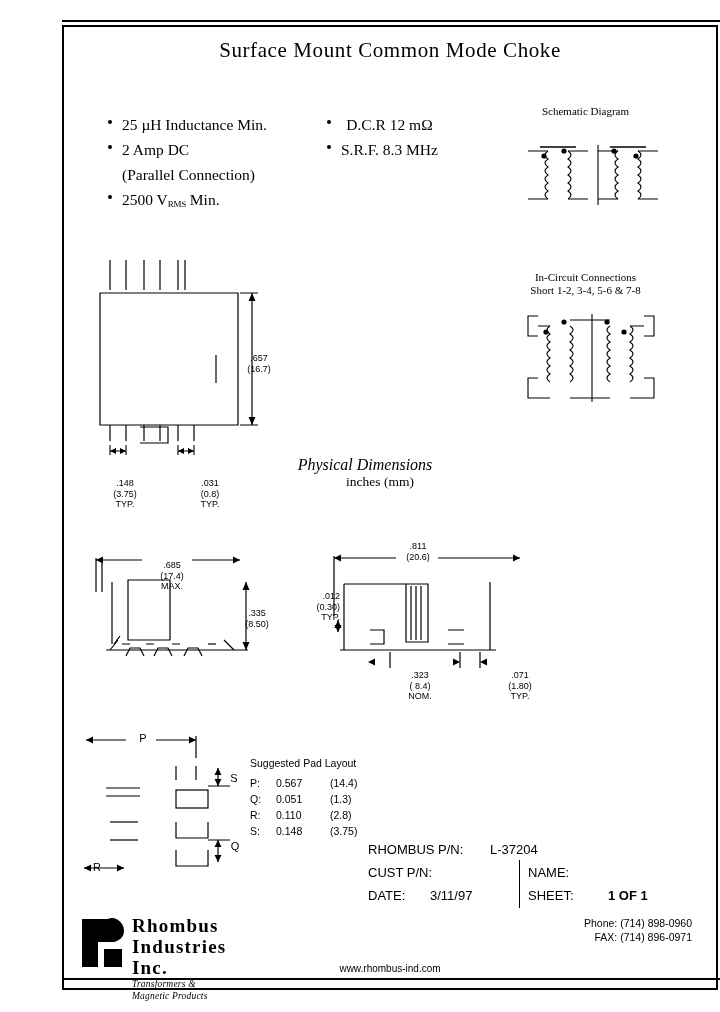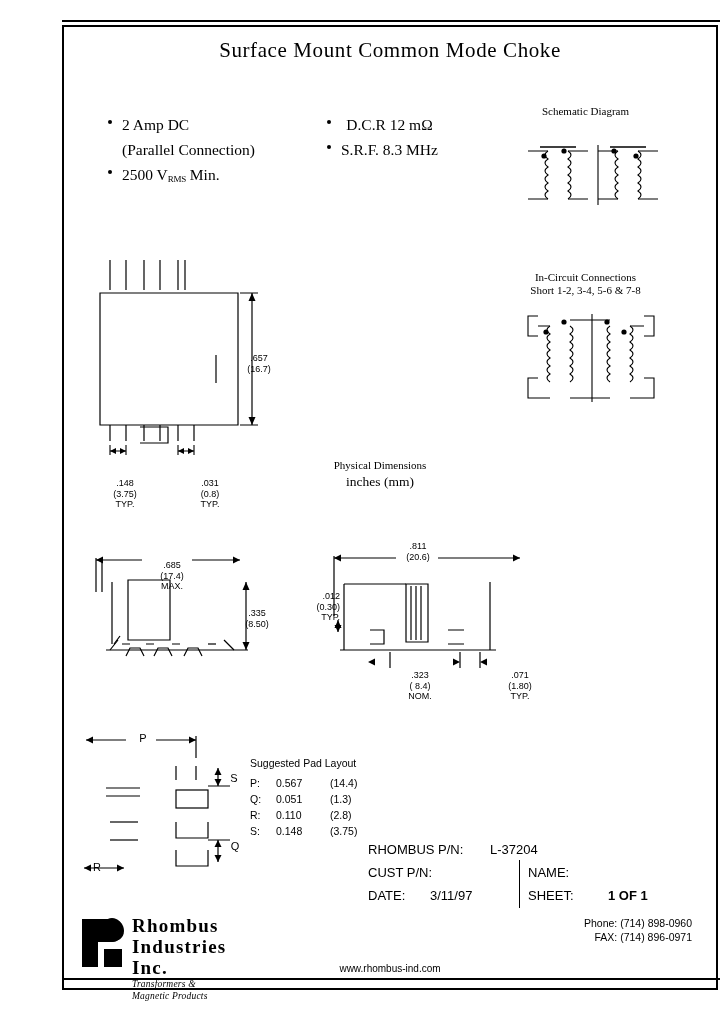--- a/index.html
+++ b/index.html
@@ -143,20 +143,24 @@
 <body>
 
 <div id="top-rule"></div>
 <div id="page-frame"></div>
 
 <div id="doc-title">Surface Mount Common Mode Choke</div>
 
 <div class="spec-col" id="spec-col-left">
   <div class="spec-item">
     <span class="bullet"></span>
+    <span>25 µH Inductance Min.</span>
+  </div>
+  <div class="spec-item">
+    <span class="bullet"></span>
     <span>2 Amp DC</span>
   </div>
   <div class="spec-sub">(Parallel Connection)</div>
   <div class="spec-item">
     <span class="bullet"></span>
     <span>2500 V</span><sub class="rms">RMS</sub><span> Min.</span>
   </div>
 </div>
 
 <div class="spec-col" id="spec-col-right">
@@ -228,21 +232,21 @@
     <path d="M98 14 H80 M98 92 H80 M118 20 H132 M118 92 H132"></path>
   </g>
   <g fill="#000">
     <circle cx="34" cy="26" r="2.6"></circle>
     <circle cx="52" cy="16" r="2.6"></circle>
     <circle cx="95" cy="16" r="2.6"></circle>
     <circle cx="112" cy="26" r="2.6"></circle>
   </g>
 </svg>
 
-<div class="dwg-caption" style="left:310px; top:457px; width:140px; font-size:11px; line-height:16px;">Physical Dimensions</div>
+<div class="dwg-caption" style="left:295px; top:457px; width:140px; font-size:16px; line-height:16px;font-style:italic;">Physical Dimensions</div>
 <div class="dwg-caption" style="left:310px; top:474px; width:140px; font-size:13.5px; line-height:16px;">inches (mm)</div>
 
 <svg class="sch-wrap" style="left:88px; top:255px;" width="190" height="205">
   <g stroke="#000" stroke-width="1.2" fill="none">
 
     <path d="M22 5 V35 M38 5 V35 M56 5 V35 M72 5 V35 M90 5 V35 M97 5 V35"></path>
 
     <path d="M12 38 H150 V170 H12 Z"></path>
 
     <path d="M128 100 V128"></path>

